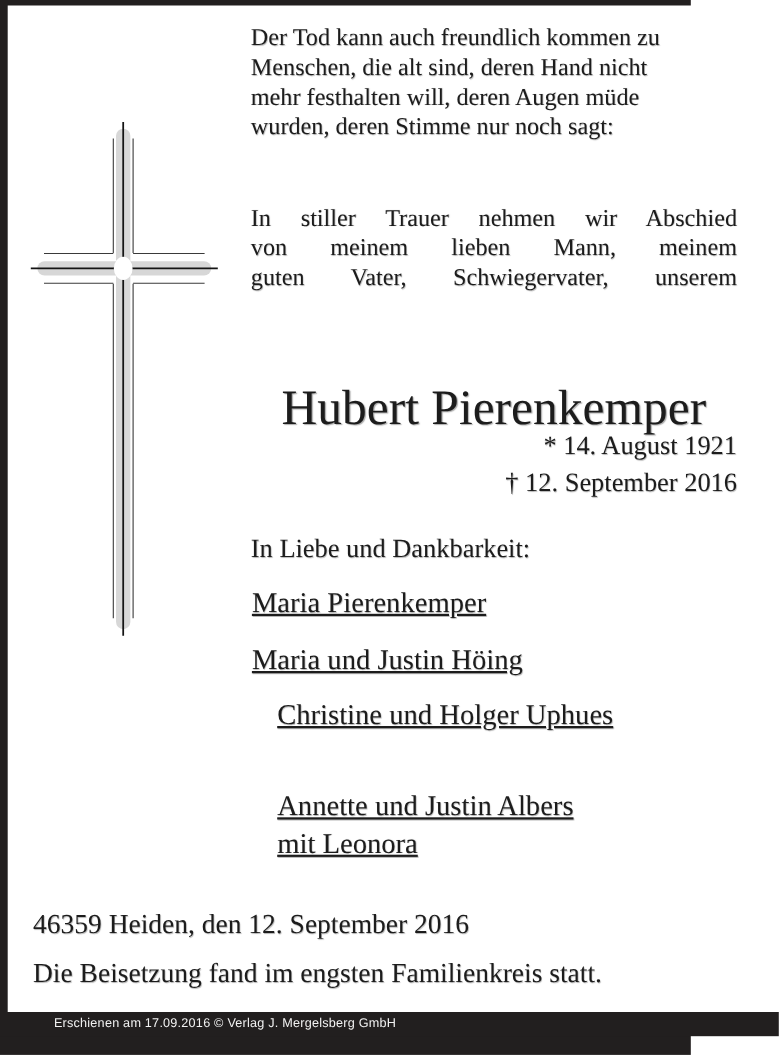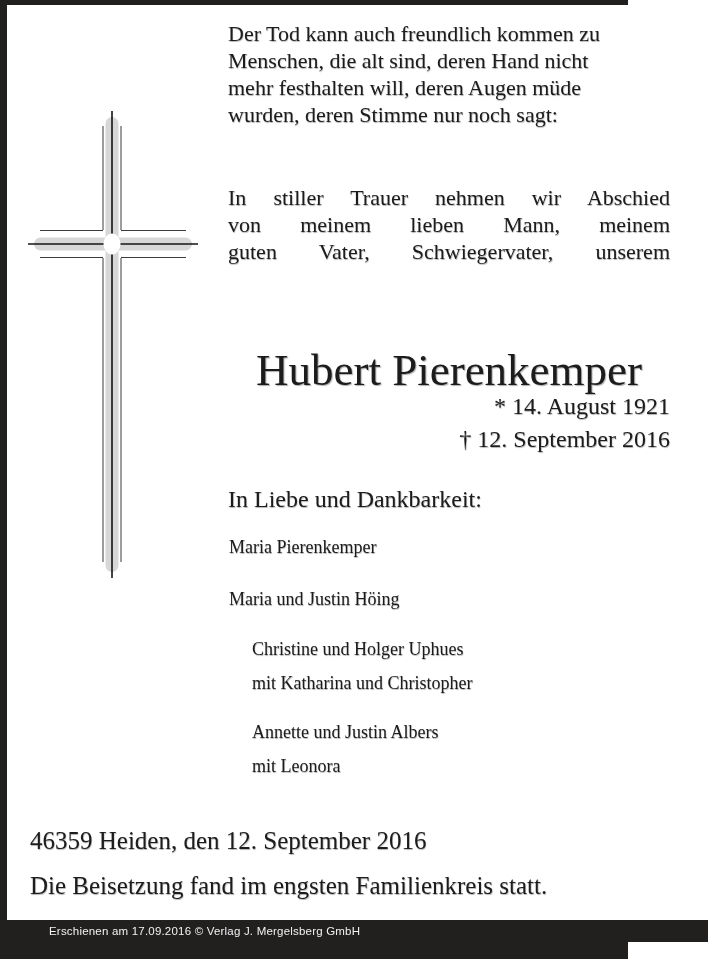--- a/index.html
+++ b/index.html
@@ -43,21 +43,21 @@
     text-align: center;
     text-shadow: 1px 1.3px 1px rgba(90,90,90,0.5);
     margin-top: 24px;
   }
   .dates {
     left: 228px; top: 390px; width: 442px;
     font-size: 24px; line-height: 33px;
     text-align: right;
   }
   .farewell { left: 228px; top: 486px; font-size: 24px; }
-  .mourner { font-size: 18px; line-height: 31px; }
+  .mourner { font-size: 26px; line-height: 31px; text-decoration: underline; }
   .m1 { left: 229px; top: 532px; }
   .m2 { left: 229px; top: 584px; }
   .m3 { left: 252px; top: 634px; text-align: center; }
   .m4 { left: 252px; top: 668px; }
   .m5 { left: 252px; top: 717px; }
   .m6 { left: 252px; top: 751px; }
   .place-date { left: 30px; top: 827px; font-size: 25px; }
   .funeral    { left: 30px; top: 872px; font-size: 25px; }
   .cross { position: absolute; left: 0; top: 0; }
   .footer-bar {
@@ -125,21 +125,20 @@
   <div class="txt dates block">
     <div>* 14. August 1921</div>
     <div>† 12. September 2016</div>
   </div>
 
   <div class="txt farewell">In Liebe und Dankbarkeit:</div>
 
   <div class="txt mourner m1">Maria Pierenkemper</div>
   <div class="txt mourner m2">Maria und Justin Höing</div>
   <div class="txt mourner m3">Christine und Holger Uphues</div>
-  <div class="txt mourner m4">mit Katharina und Christopher</div>
   <div class="txt mourner m5">Annette und Justin Albers</div>
   <div class="txt mourner m6">mit Leonora</div>
 
   <div class="txt place-date">46359 Heiden, den 12. September 2016</div>
   <div class="txt funeral">Die Beisetzung fand im engsten Familienkreis statt.</div>
 
   <div class="footer-bar">
     <span>Erschienen am 17.09.2016 © Verlag J. Mergelsberg GmbH</span>
   </div>
 

